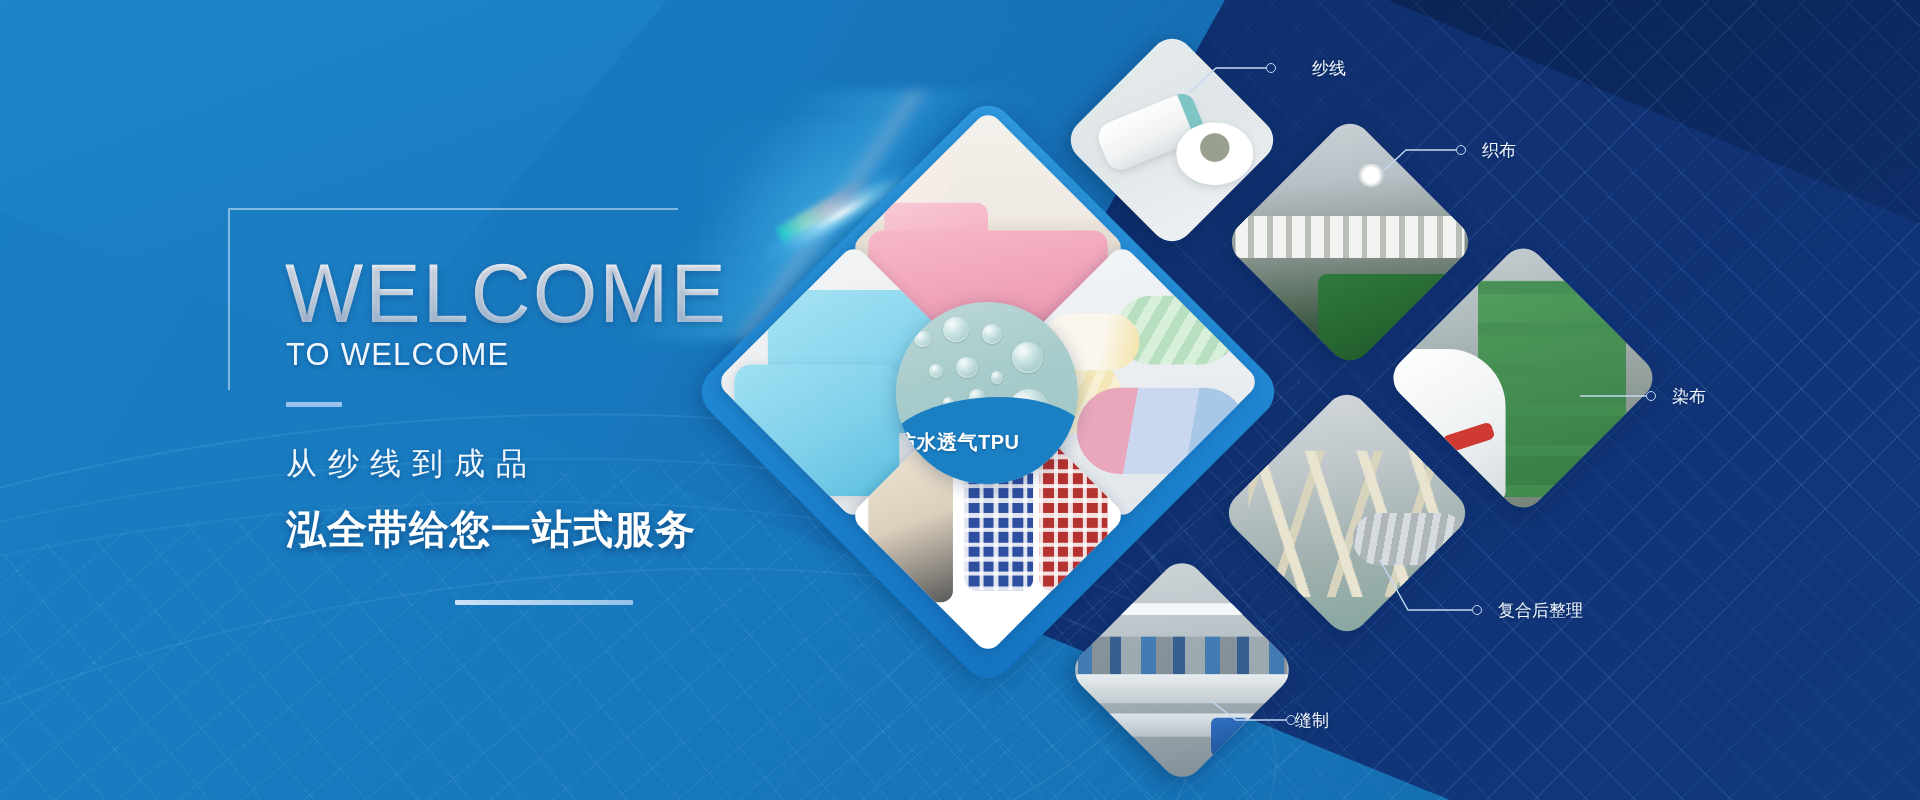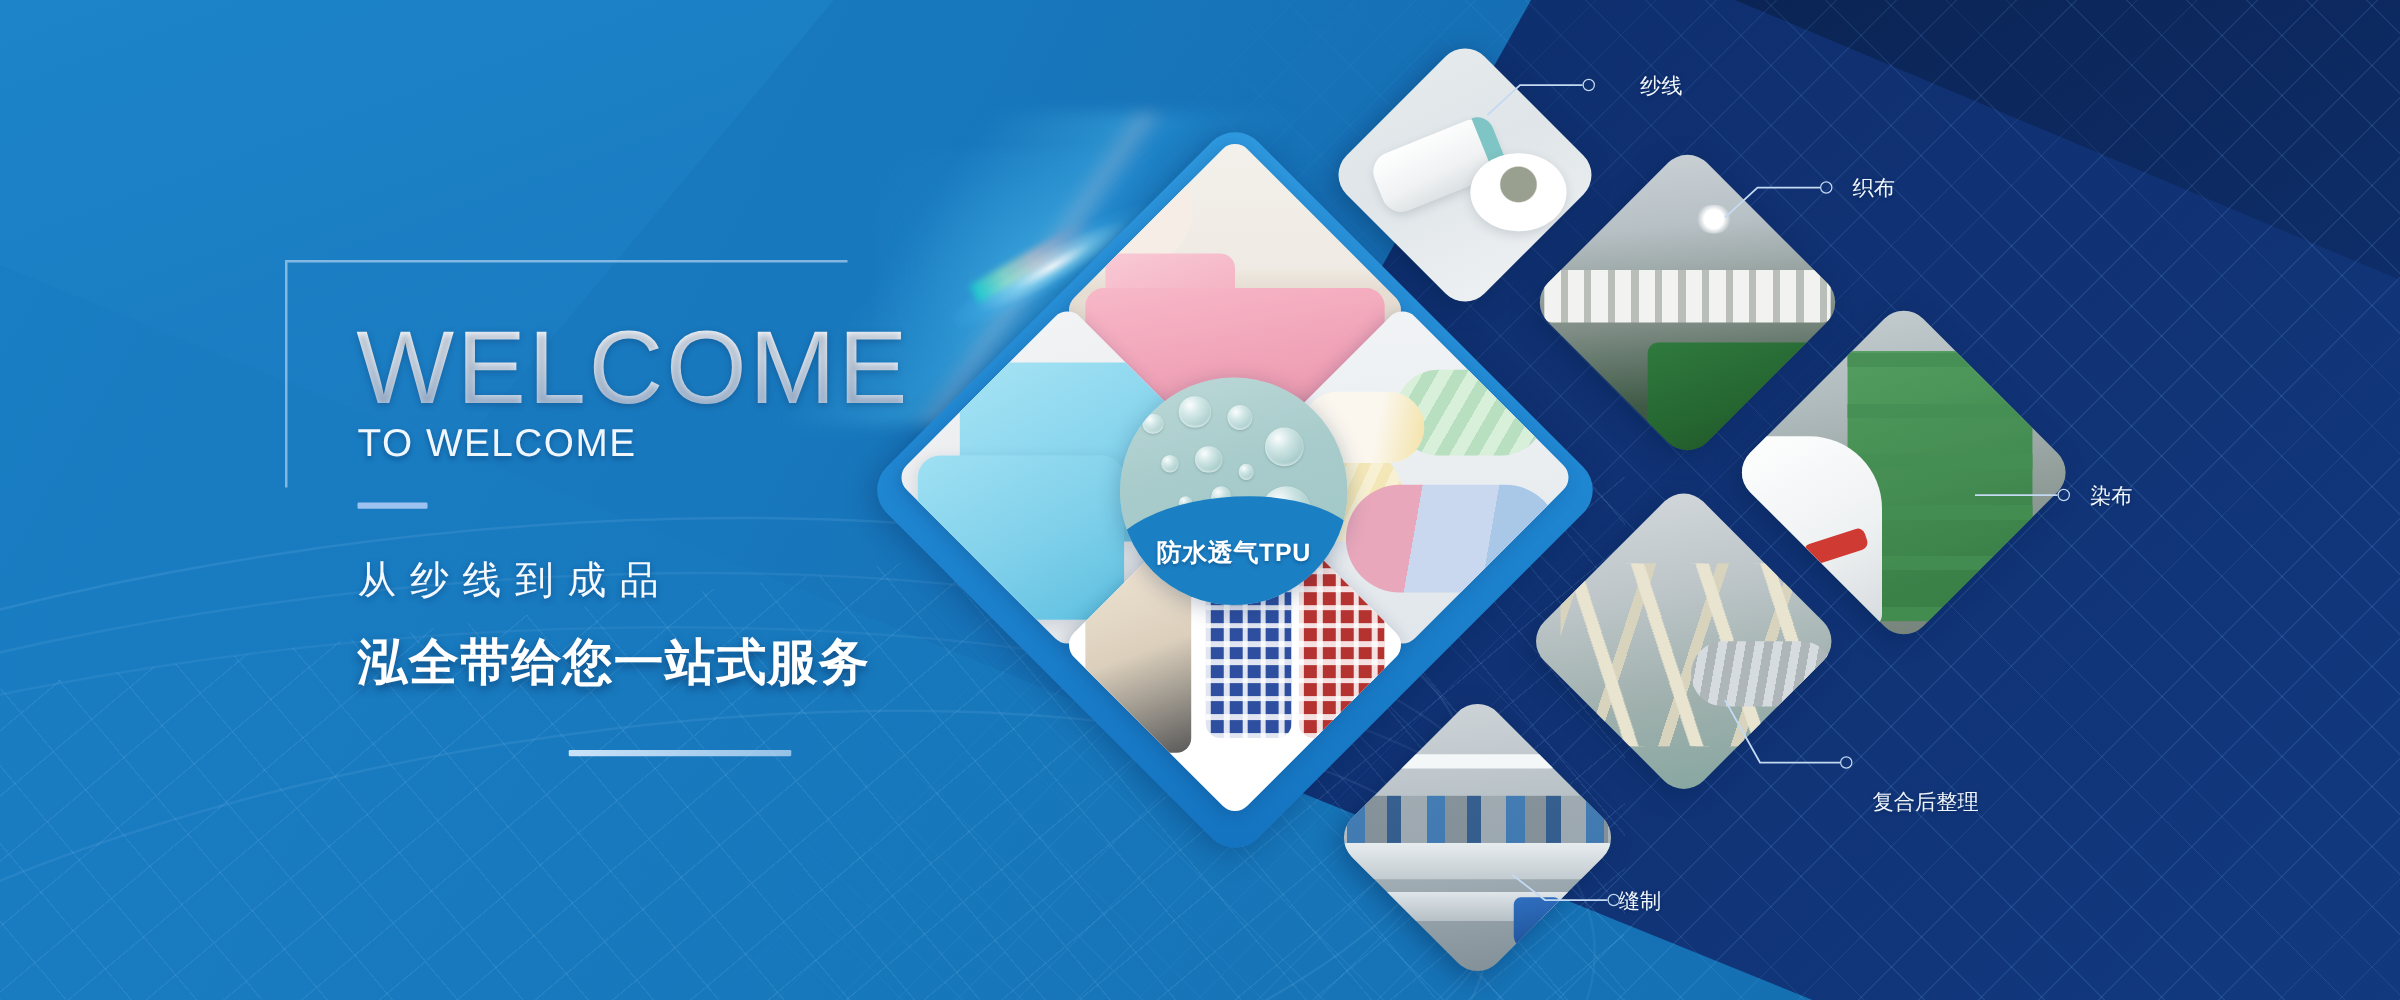--- a/index.html
+++ b/index.html
@@ -301,21 +301,20 @@
     box-shadow: 0 1px 2px rgba(70,110,110,.30), inset 0 -1px 2px rgba(255,255,255,.6);
   }
   .circle-wave {
     position: absolute; left: -8%; bottom: -6%;
     width: 116%; height: 54%;
     background: #1b7fc4;
     border-radius: 56% 44% 0 0 / 62% 48% 0 0;
   }
   .circle-label {
     position: absolute; left: 0; right: 0; bottom: 28px;
-    text-align: center;
     font-size: 20px;
     font-weight: 700;
     color: #ffffff;
     letter-spacing: .5px;
     text-shadow: 0 1px 3px rgba(3,50,95,.45);
   }
 
   
   .tile {
     position: absolute;
@@ -582,21 +581,21 @@
     </svg>
     <div class="dot" style="left:66px; top:6px;"></div>
     <div class="lbl" style="left:92px; top:0px;">染布</div>
   </div>
 
   <div class="callout c-lam">
     <svg width="140" height="60">
       <polyline points="0,0 28,50 92,50" fill="none" stroke="#c4d9f2" stroke-width="1.4"></polyline>
     </svg>
     <div class="dot" style="left:92px; top:45px;"></div>
-    <div class="lbl" style="left:118px; top:39px;margin-top:31px;">复合后整理</div>
+    <div class="lbl" style="left:118px; top:39px;">复合后整理</div>
   </div>
 
   <div class="callout c-sew">
     <svg width="130" height="40">
       <polyline points="0,0 26,20 76,20" fill="none" stroke="#c4d9f2" stroke-width="1.4"></polyline>
     </svg>
     <div class="dot" style="left:76px; top:15px;"></div>
     <div class="lbl" style="left:85px; top:9px;">缝制</div>
   </div>
 

